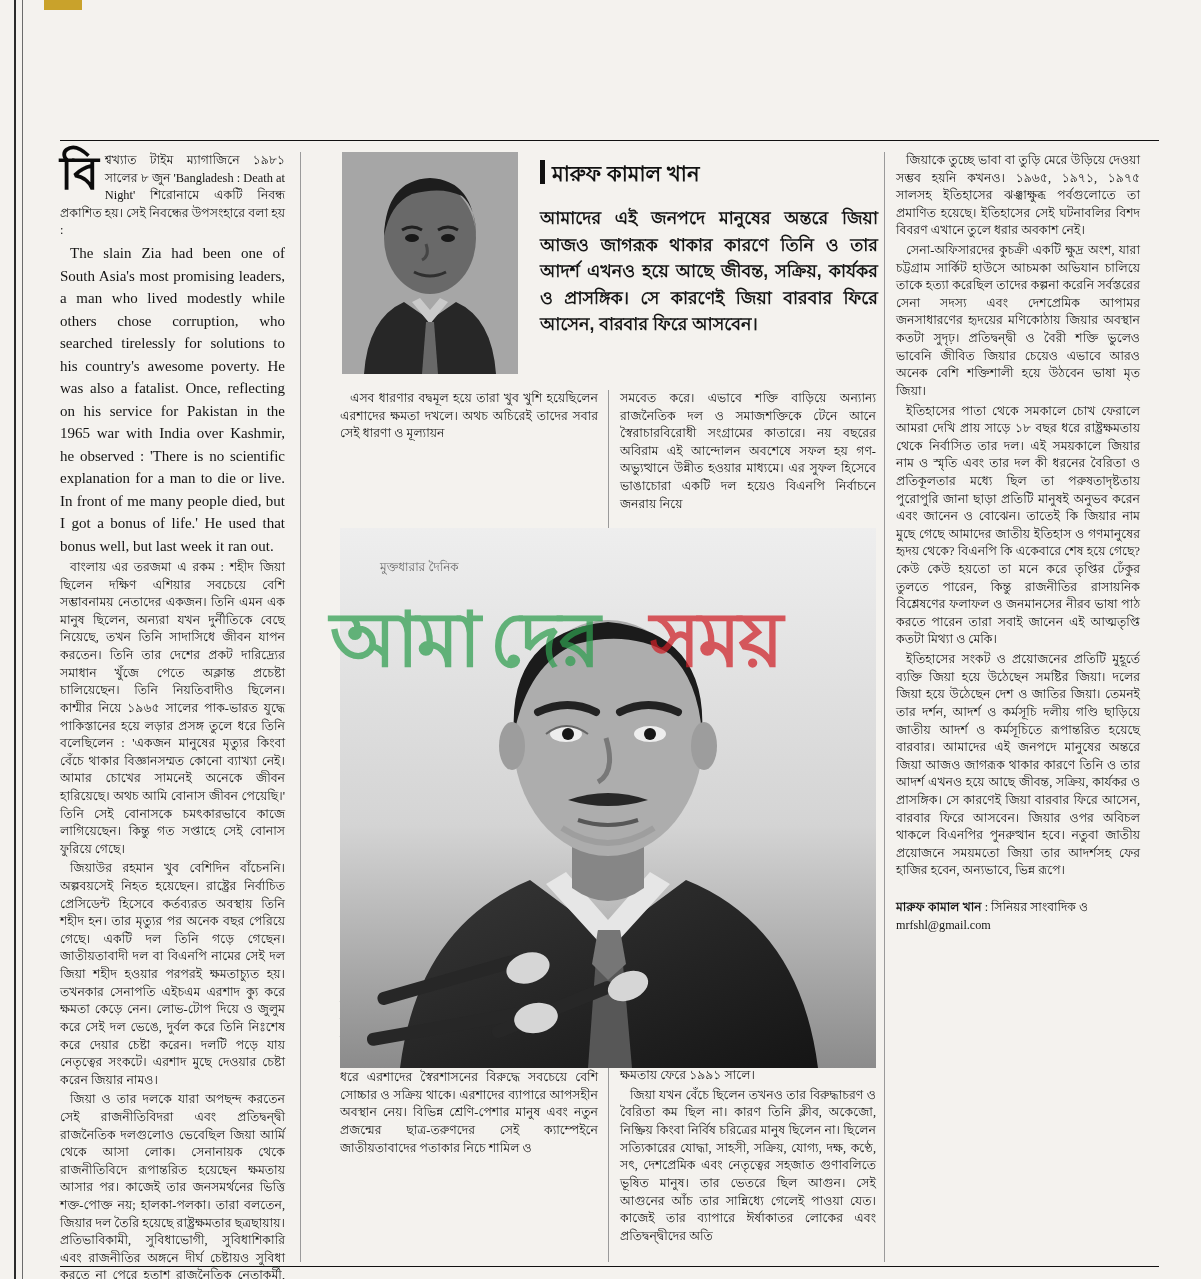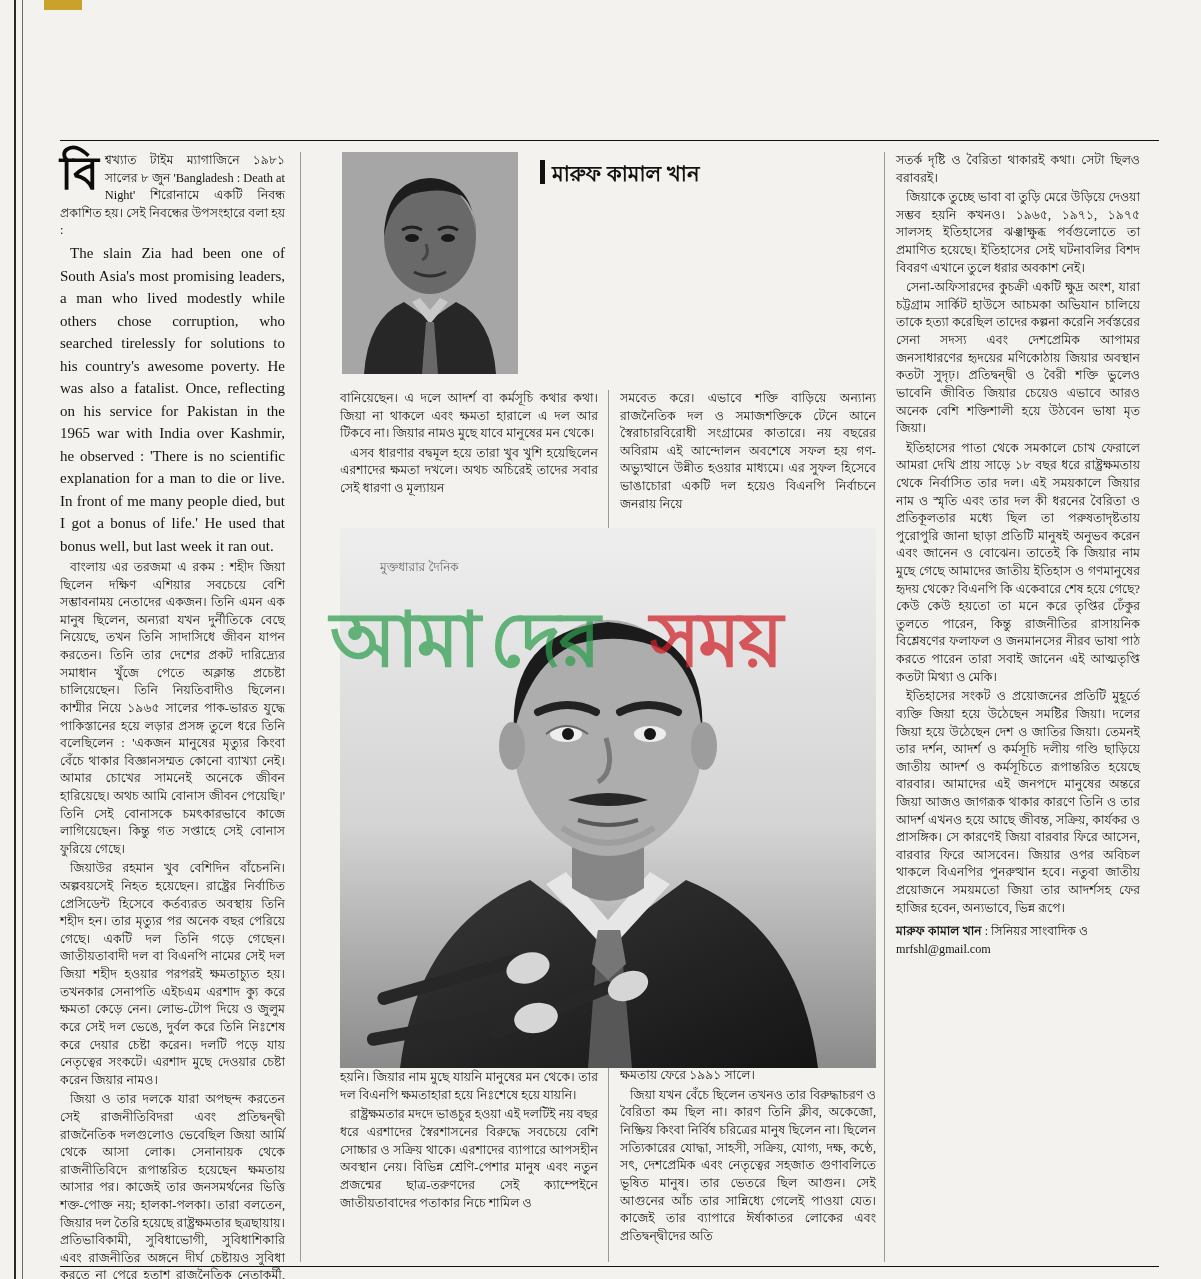--- a/index.html
+++ b/index.html
@@ -128,21 +128,21 @@
     letter-spacing:-2px;
     opacity:.72;
   }
   .wm-small{
     position:absolute;left:60px;top:-22px;
     font-family:"Liberation Sans", sans-serif;
     font-size:12px;color:#4f4f4f;opacity:.85;
   }
 
   .contact{
-    margin-top:6px;
+    margin-top:19px;
     font-size:12.2px;
     line-height:1.45;
   }
   .contact b{font-family:"Liberation Sans", sans-serif;}
 
   .bottom-rule{position:absolute;left:60px;right:42px;top:1266px;height:1px;background:#111;}
 </style>
 </head>
 <body>
 
@@ -182,24 +182,24 @@
       <path d="M84 92 Q88 104 80 108" stroke="#4a443f" stroke-width="3" fill="none"></path>
       <path d="M72 120 Q88 128 104 120" stroke="#342e2b" stroke-width="3" fill="none"></path>
       <path d="M22 222 Q26 166 62 150 L88 168 L114 150 Q150 166 154 222 Z" fill="#2a2623"></path>
       <path d="M70 150 L88 172 L106 150 L98 146 L88 158 L78 146 Z" fill="#cdc9c4"></path>
       <path d="M84 170 L92 170 L96 222 L80 222 Z" fill="#6d6761"></path>
     </svg>
   </div>
 
   <div class="byline-wrap">
     <div class="byline">মারুফ কামাল খান</div>
+    <div class="lede">আমাদের এই জনপদে মানুষের অন্তরে জিয়া আজও জাগরূক থাকার কারণে তিনি ও তার আদর্শ এখনও হয়ে আছে জীবন্ত, সক্রিয়, কার্যকর ও প্রাসঙ্গিক। সে কারণেই জিয়া বারবার ফিরে আসেন, বারবার ফিরে আসবেন।</div>
   </div>
 
   <div class="col col2">
-    <p class="first">বানিয়েছেন। এ দলে আদর্শ বা কর্মসূচি কথার কথা। জিয়া না থাকলে এবং ক্ষমতা হারালে এ দল আর টিকবে না। জিয়ার নামও মুছে যাবে মানুষের মন থেকে।</p>
     <p>এসব ধারণার বদ্বমূল হয়ে তারা খুব খুশি হয়েছিলেন এরশাদের ক্ষমতা দখলে। অথচ অচিরেই তাদের সবার সেই ধারণা ও মূল্যায়ন</p>
     <div style="height:552px"></div>
     <p class="first">ভুল প্রমাণিত হয়েছিল। তাদের মিলিত চেষ্টা সফল হয়নি। জিয়ার নাম মুছে যায়নি মানুষের মন থেকে। তার দল বিএনপি ক্ষমতাহারা হয়ে নিঃশেষে হয়ে যায়নি।</p>
     <p>রাষ্ট্রক্ষমতার মদদে ভাঙচুর হওয়া এই দলটিই নয় বছর ধরে এরশাদের স্বৈরশাসনের বিরুদ্ধে সবচেয়ে বেশি সোচ্চার ও সক্রিয় থাকে। এরশাদের ব্যাপারে আপসহীন অবস্থান নেয়। বিভিন্ন শ্রেণি-পেশার মানুষ এবং নতুন প্রজন্মের ছাত্র-তরুণদের সেই ক্যাম্পেইনে জাতীয়তাবাদের পতাকার নিচে শামিল ও</p>
   </div>
 
   <div class="col col3">
     <p class="first">সমবেত করে। এভাবে শক্তি বাড়িয়ে অন্যান্য রাজনৈতিক দল ও সমাজশক্তিকে টেনে আনে স্বৈরাচারবিরোধী সংগ্রামের কাতারে। নয় বছরের অবিরাম এই আন্দোলন অবশেষে সফল হয় গণ-অভ্যুত্থানে উন্নীত হওয়ার মাধ্যমে। এর সুফল হিসেবে ভাঙাচোরা একটি দল হয়েও বিএনপি নির্বাচনে জনরায় নিয়ে</p>
     <div style="height:552px"></div>
     <p class="first">ক্ষমতায় ফেরে ১৯৯১ সালে।</p>
@@ -271,21 +271,20 @@
   <div class="watermark">
     <div class="wm-small">মুক্তধারার দৈনিক</div>
     <svg width="620" height="120" viewBox="0 0 620 120">
       <text class="wm-text" x="10" y="86" fill="#2f9e4f">আমা</text>
       <text class="wm-text" x="170" y="86" fill="#2f9e4f">দের</text>
       <text class="wm-text" x="330" y="86" fill="#cf2027">সময়</text>
     </svg>
   </div>
 
   <div class="col col4">
-    <p class="first">সতর্ক দৃষ্টি ও বৈরিতা থাকারই কথা। সেটা ছিলও বরাবরই।</p>
     <p>জিয়াকে তুচ্ছে ভাবা বা তুড়ি মেরে উড়িয়ে দেওয়া সম্ভব হয়নি কখনও। ১৯৬৫, ১৯৭১, ১৯৭৫ সালসহ ইতিহাসের ঝঞ্ঝাক্ষুব্ধ পর্বগুলোতে তা প্রমাণিত হয়েছে। ইতিহাসের সেই ঘটনাবলির বিশদ বিবরণ এখানে তুলে ধরার অবকাশ নেই।</p>
     <p>সেনা-অফিসারদের কুচক্রী একটি ক্ষুদ্র অংশ, যারা চট্টগ্রাম সার্কিট হাউসে আচমকা অভিযান চালিয়ে তাকে হত্যা করেছিল তাদের কল্পনা করেনি সর্বস্তরের সেনা সদস্য এবং দেশপ্রেমিক আপামর জনসাধারণের হৃদয়ের মণিকোঠায় জিয়ার অবস্থান কতটা সুদৃঢ়। প্রতিদ্বন্দ্বী ও বৈরী শক্তি ভুলেও ভাবেনি জীবিত জিয়ার চেয়েও এভাবে আরও অনেক বেশি শক্তিশালী হয়ে উঠবেন ভাষা মৃত জিয়া।</p>
     <p>ইতিহাসের পাতা থেকে সমকালে চোখ ফেরালে আমরা দেখি প্রায় সাড়ে ১৮ বছর ধরে রাষ্ট্রক্ষমতায় থেকে নির্বাসিত তার দল। এই সময়কালে জিয়ার নাম ও স্মৃতি এবং তার দল কী ধরনের বৈরিতা ও প্রতিকূলতার মধ্যে ছিল তা পরুষতাদৃষ্টতায় পুরোপুরি জানা ছাড়া প্রতিটি মানুষই অনুভব করেন এবং জানেন ও বোঝেন। তাতেই কি জিয়ার নাম মুছে গেছে আমাদের জাতীয় ইতিহাস ও গণমানুষের হৃদয় থেকে? বিএনপি কি একেবারে শেষ হয়ে গেছে? কেউ কেউ হয়তো তা মনে করে তৃপ্তির ঢেঁকুর তুলতে পারেন, কিন্তু রাজনীতির রাসায়নিক বিশ্লেষণের ফলাফল ও জনমানসের নীরব ভাষা পাঠ করতে পারেন তারা সবাই জানেন এই আত্মতৃপ্তি কতটা মিথ্যা ও মেকি।</p>
     <p>ইতিহাসের সংকট ও প্রয়োজনের প্রতিটি মুহূর্তে ব্যক্তি জিয়া হয়ে উঠেছেন সমষ্টির জিয়া। দলের জিয়া হয়ে উঠেছেন দেশ ও জাতির জিয়া। তেমনই তার দর্শন, আদর্শ ও কর্মসূচি দলীয় গণ্ডি ছাড়িয়ে জাতীয় আদর্শ ও কর্মসূচিতে রূপান্তরিত হয়েছে বারবার। আমাদের এই জনপদে মানুষের অন্তরে জিয়া আজও জাগরূক থাকার কারণে তিনি ও তার আদর্শ এখনও হয়ে আছে জীবন্ত, সক্রিয়, কার্যকর ও প্রাসঙ্গিক। সে কারণেই জিয়া বারবার ফিরে আসেন, বারবার ফিরে আসবেন। জিয়ার ওপর অবিচল থাকলে বিএনপির পুনরুত্থান হবে। নতুবা জাতীয় প্রয়োজনে সময়মতো জিয়া তার আদর্শসহ ফের হাজির হবেন, অন্যভাবে, ভিন্ন রূপে।</p>
     <div class="contact">
       <b>মারুফ কামাল খান</b>
       <span>: সিনিয়র সাংবাদিক ও</span><br>
       <span>mrfshl@gmail.com</span>
     </div>
   </div>

